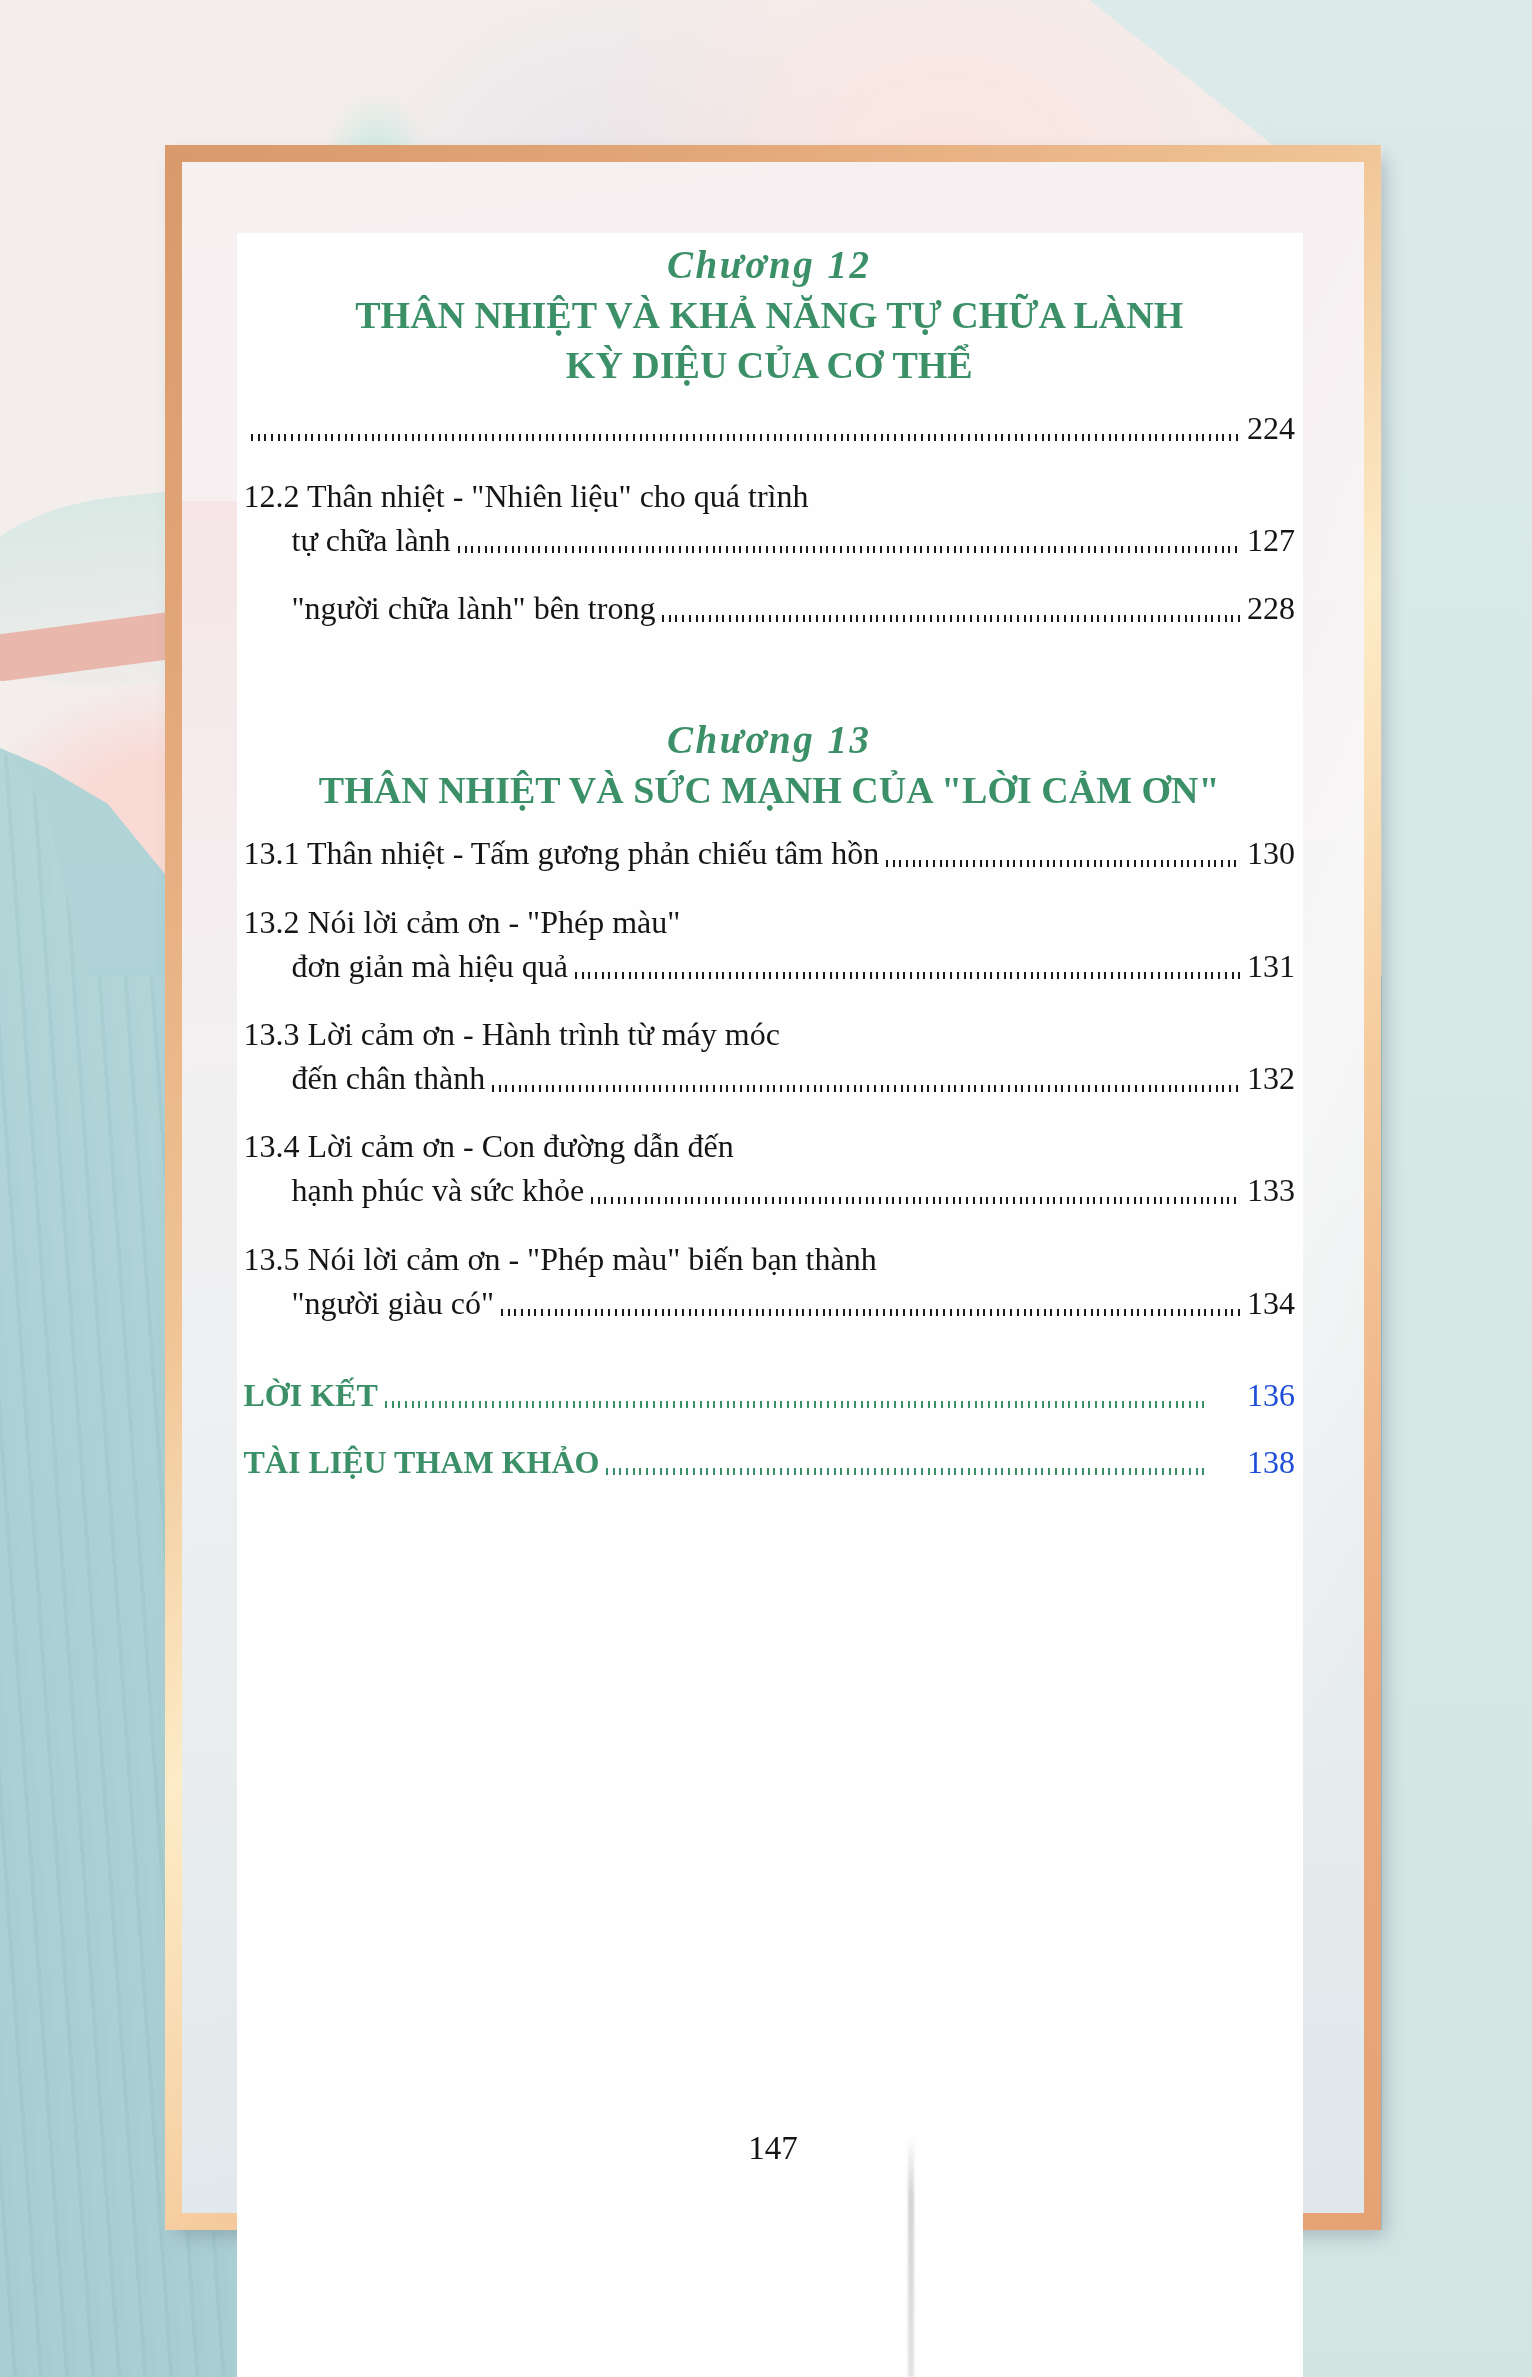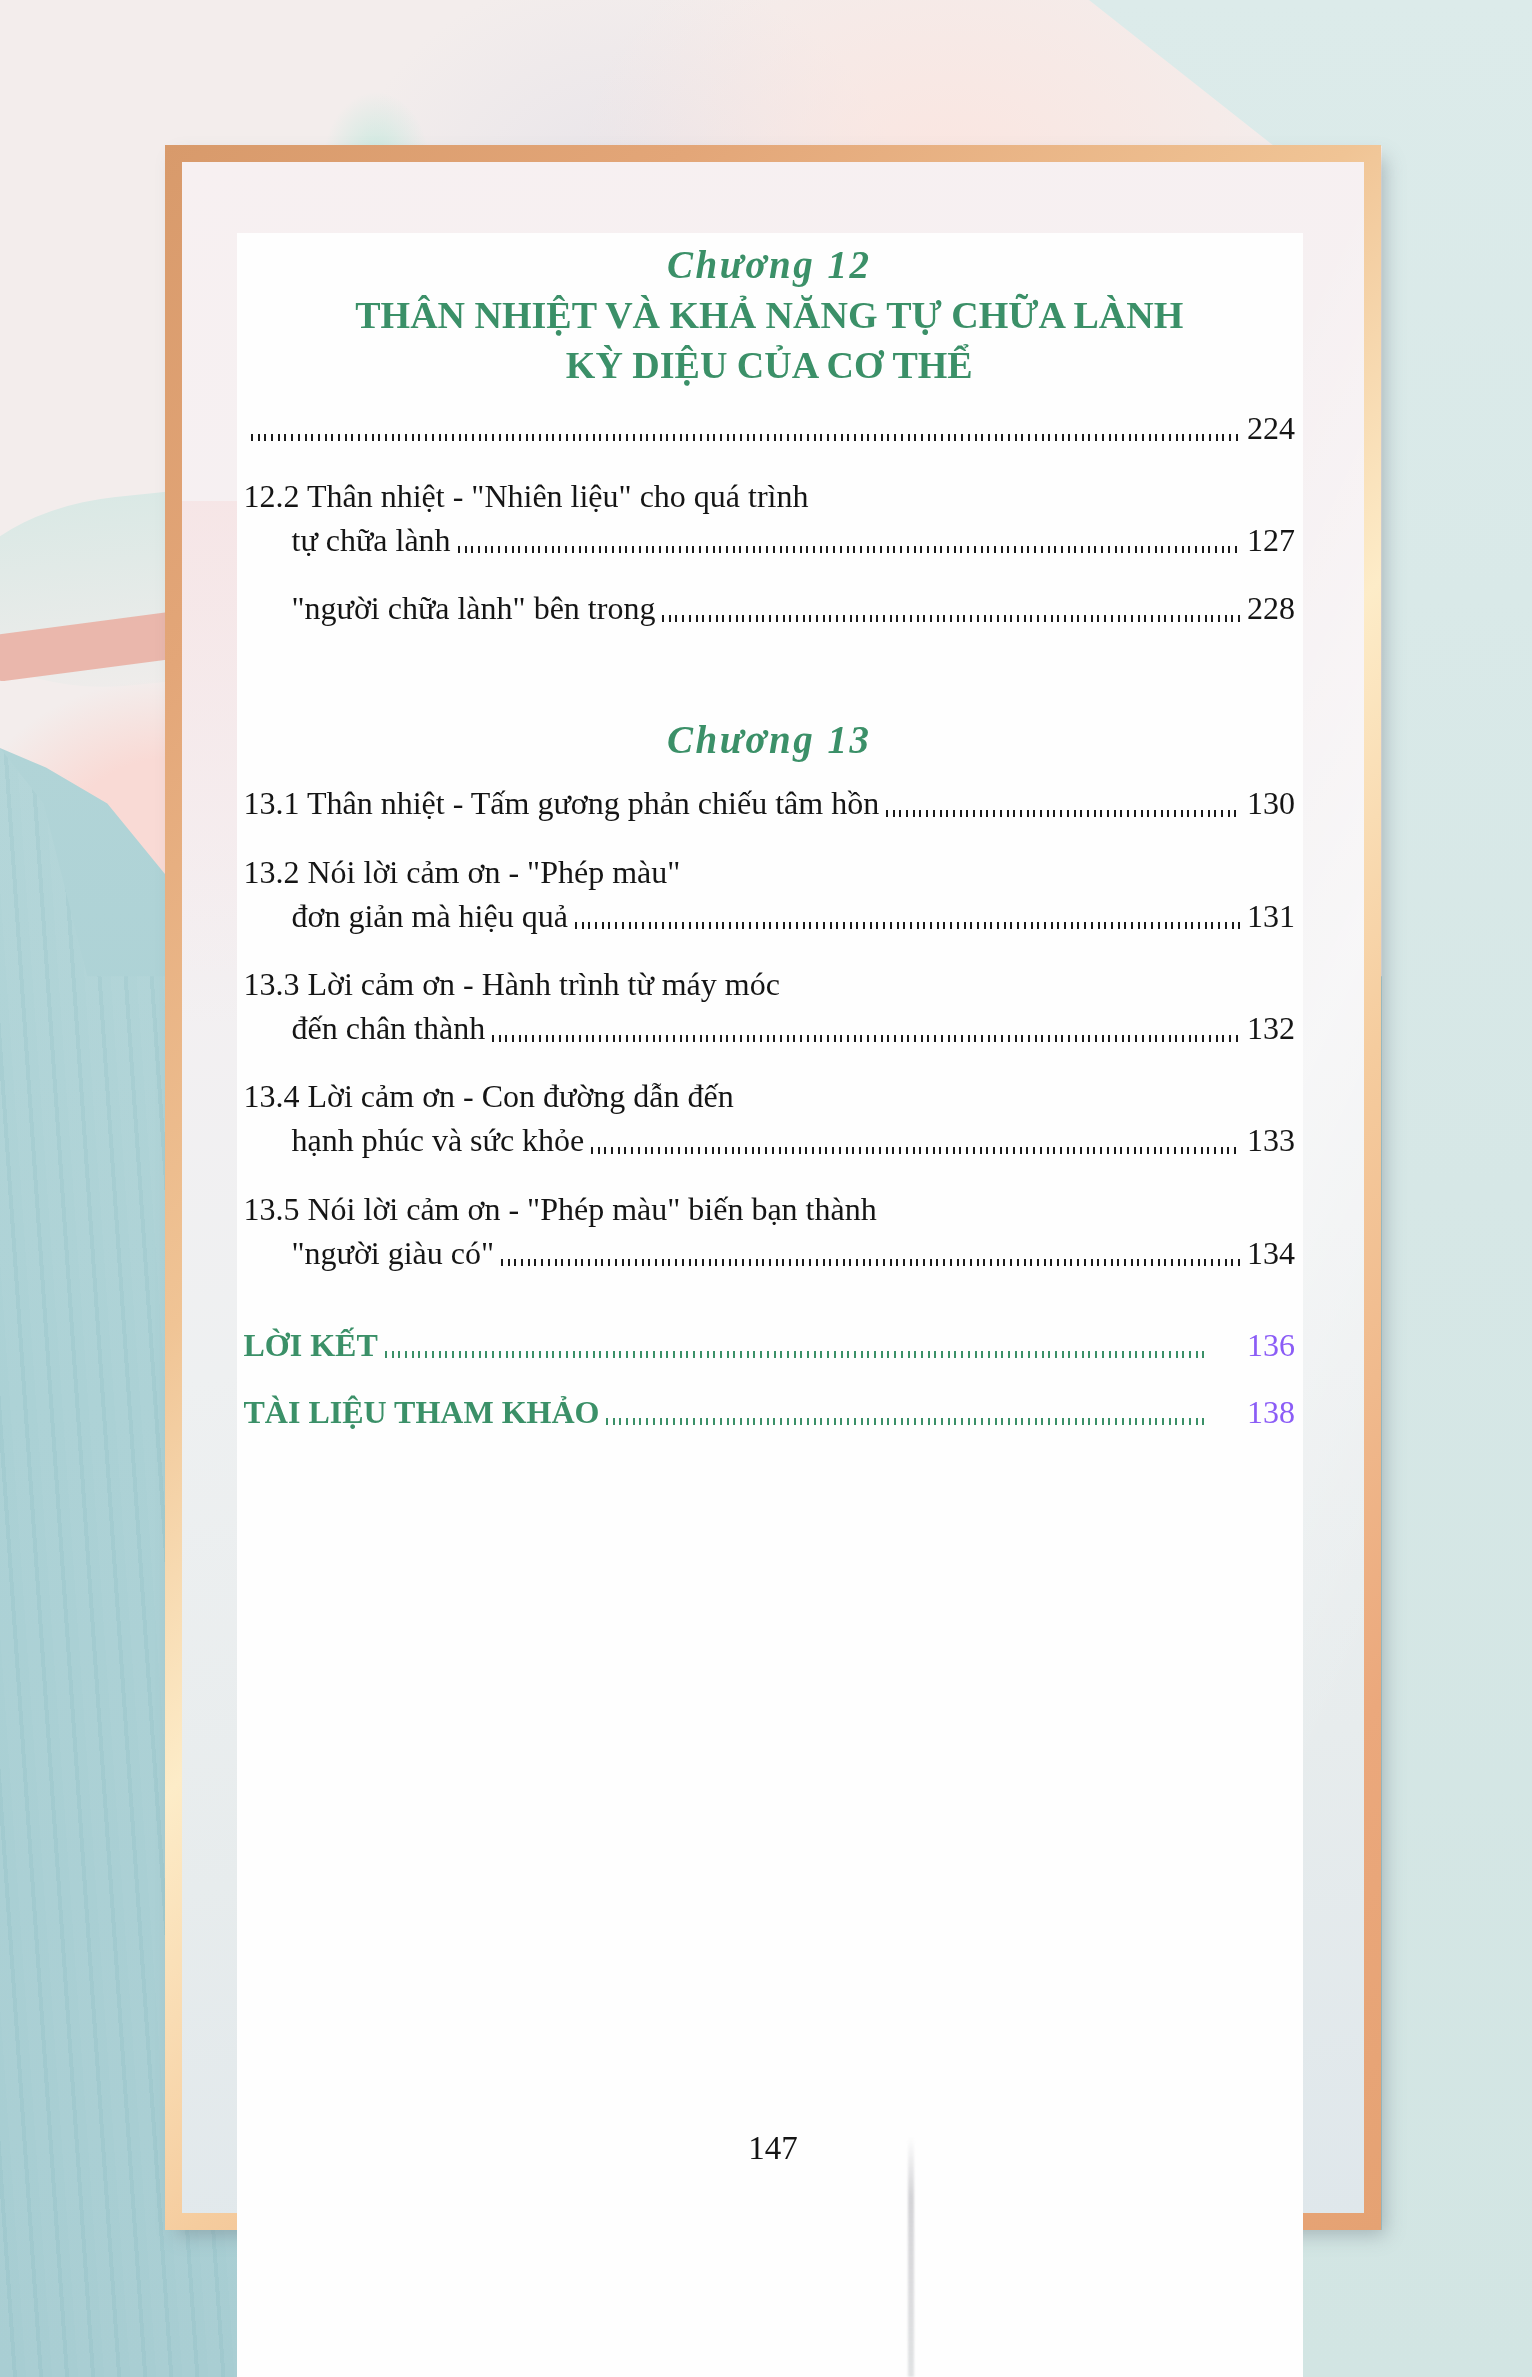--- a/index.html
+++ b/index.html
@@ -66,21 +66,21 @@
   .toc-line .t{flex:0 0 auto;}
   .cont{padding-left:48px;}
   .leader{flex:1 1 auto;height:7px;align-self:flex-end;margin:0 6px 8.5px 7px;
     background:repeating-linear-gradient(90deg,currentColor 0 2px,transparent 2px 6.7px);
     color:#1b1b1b;min-width:20px;}
   .pg{flex:0 0 auto;}
   .footer-entry{margin-top:23px;}
   .footer-first{margin-top:48px;}
   .footer-entry .toc-line{font-weight:bold;color:#3B9068;}
   .footer-entry .leader{color:#3B9068;}
-  .footer-entry .pg{color:#8b5cf6;font-weight:normal;margin-left:36px;}
+  .footer-entry .pg{color:#1d4ed8;font-weight:normal;margin-left:36px;}
   
   .folio{position:absolute;left:0;right:0;top:1969px;text-align:center;
     font-size:33px;line-height:35px;color:#141414;z-index:6;}
   .fold-line{position:absolute;left:908px;top:2137px;width:5.5px;height:240px;
     background:linear-gradient(180deg,rgba(150,150,158,0) 0%,rgba(148,148,156,.40) 25%,rgba(148,148,156,.33) 60%,rgba(120,130,135,.22) 100%);
     filter:blur(1px);z-index:50;}
 </style>
 </head>
 <body>
 
@@ -133,20 +133,21 @@
       <div class="toc-item">
         <div class="toc-line cont">
           <span class="t">"người chữa lành" bên trong</span>
           <span class="leader"></span>
           <span class="pg">228</span>
         </div>
       </div>
 
       <div class="chapter-2">
         <div class="chap-label">Chương 13</div>
+        <div class="chap-title">THÂN NHIỆT VÀ SỨC MẠNH CỦA "LỜI CẢM ƠN"</div>
       </div>
 
       <div class="toc-item first-item">
         <div class="toc-line">
           <span class="t">13.1 Thân nhiệt - Tấm gương phản chiếu tâm hồn</span>
           <span class="leader"></span>
           <span class="pg">130</span>
         </div>
       </div>
 

